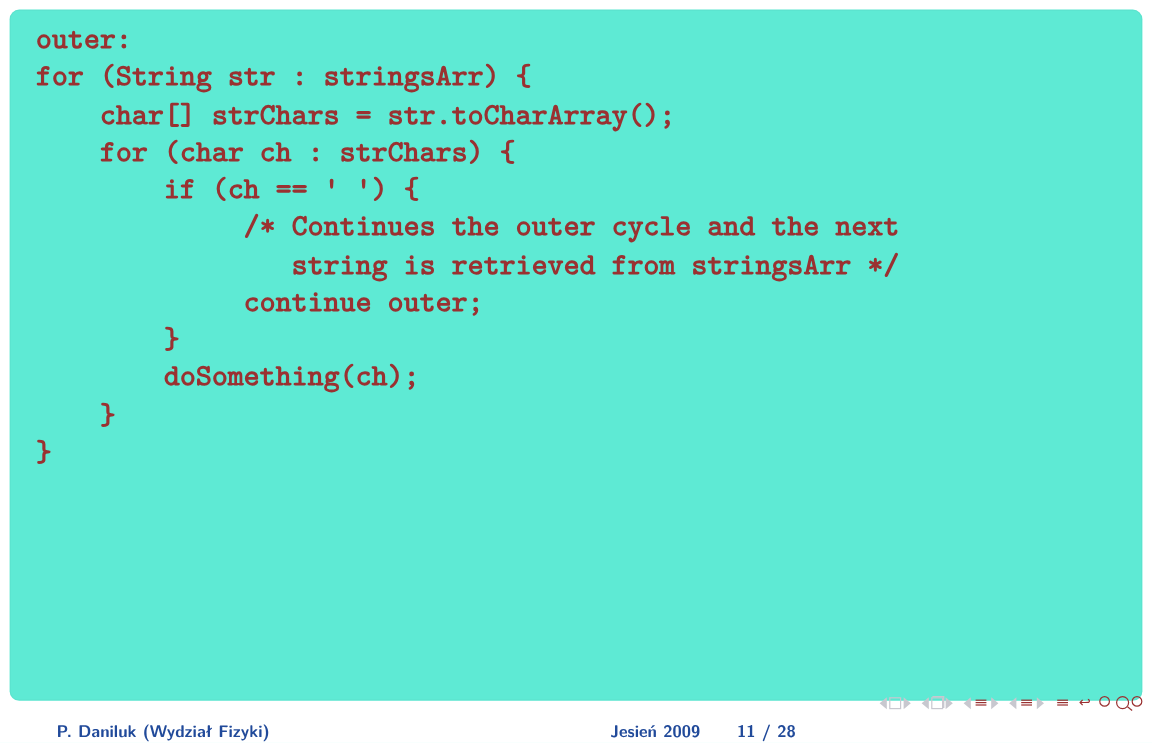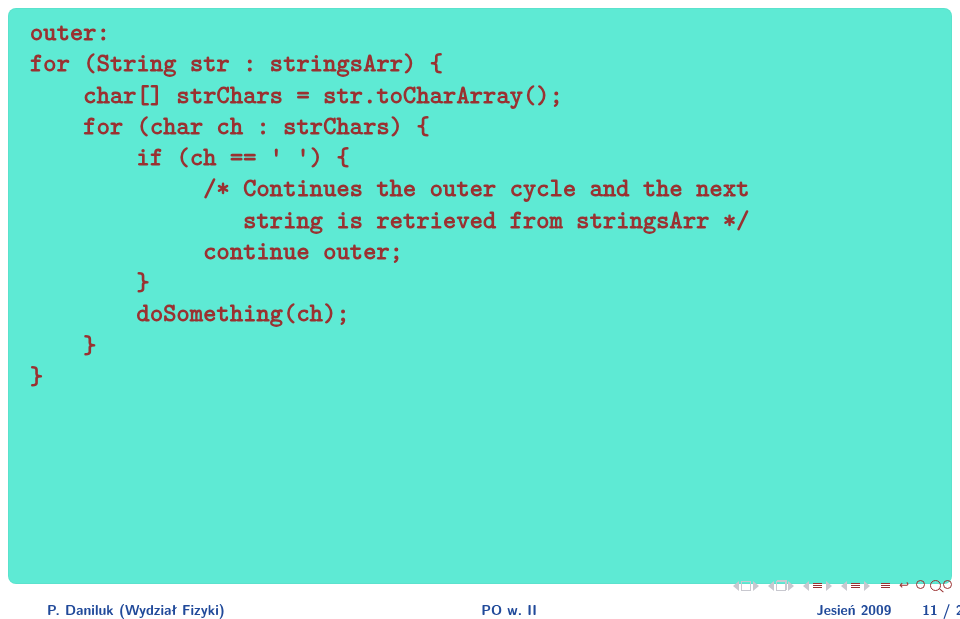--- a/index.html
+++ b/index.html
@@ -204,17 +204,16 @@
   <span class="back-arrow">↩</span>
   <span class="circ-group">
     <span class="circ"></span>
     <span class="magnify"></span>
     <span class="circ"></span>
   </span>
 </div>
 
 <div class="footer">
   <div class="author">P. Daniluk (Wydział Fizyki)</div>
-  <div class="title">PO w. II</div>
   <div class="right">
     <span>Jesień 2009</span>&nbsp;&nbsp;&nbsp;&nbsp;<span>11 / 28</span>
   </div>
 </div>
 
 </body></html>

